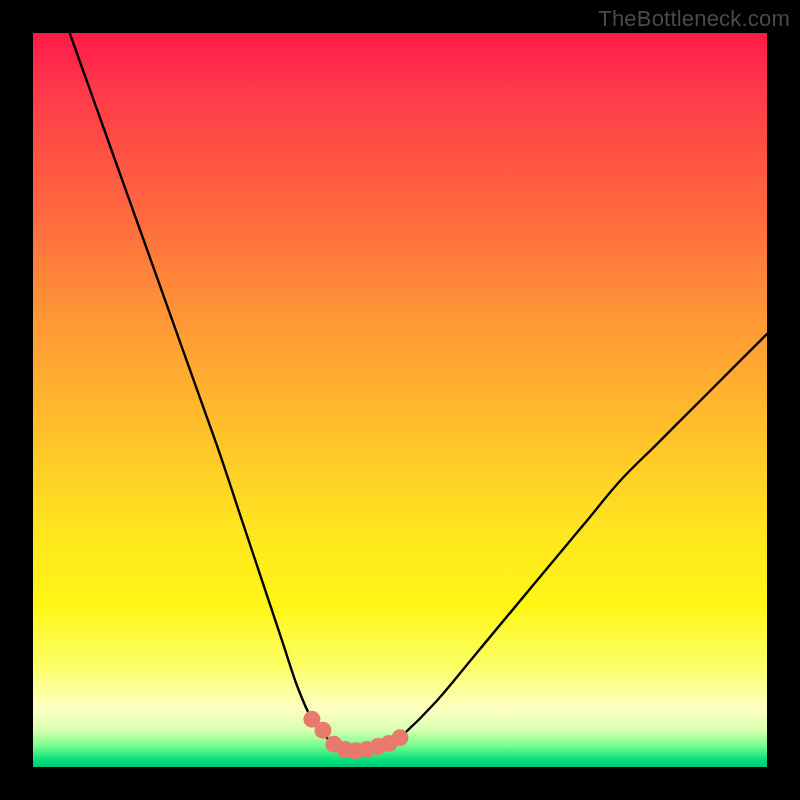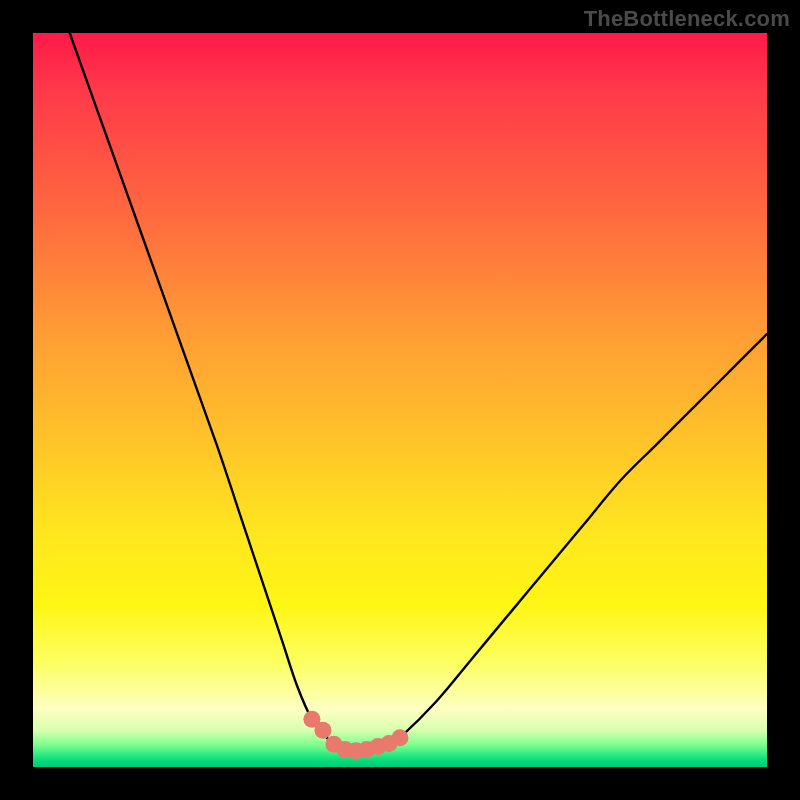--- a/index.html
+++ b/index.html
@@ -40,21 +40,21 @@
       #07e07a 99%,
       #00c97c 100%
     );
   }
   .watermark {
     position: absolute;
     top: 6px;
     right: 10px;
     color: #4a4a4a;
     font-size: 22px;
-    font-weight: 700;
+    font-weight: 400;
     letter-spacing: 0.2px;
     user-select: none;
   }
   svg.curve {
     position: absolute;
     left: 0;
     top: 0;
     width: 734px;
     height: 734px;
     overflow: visible;

